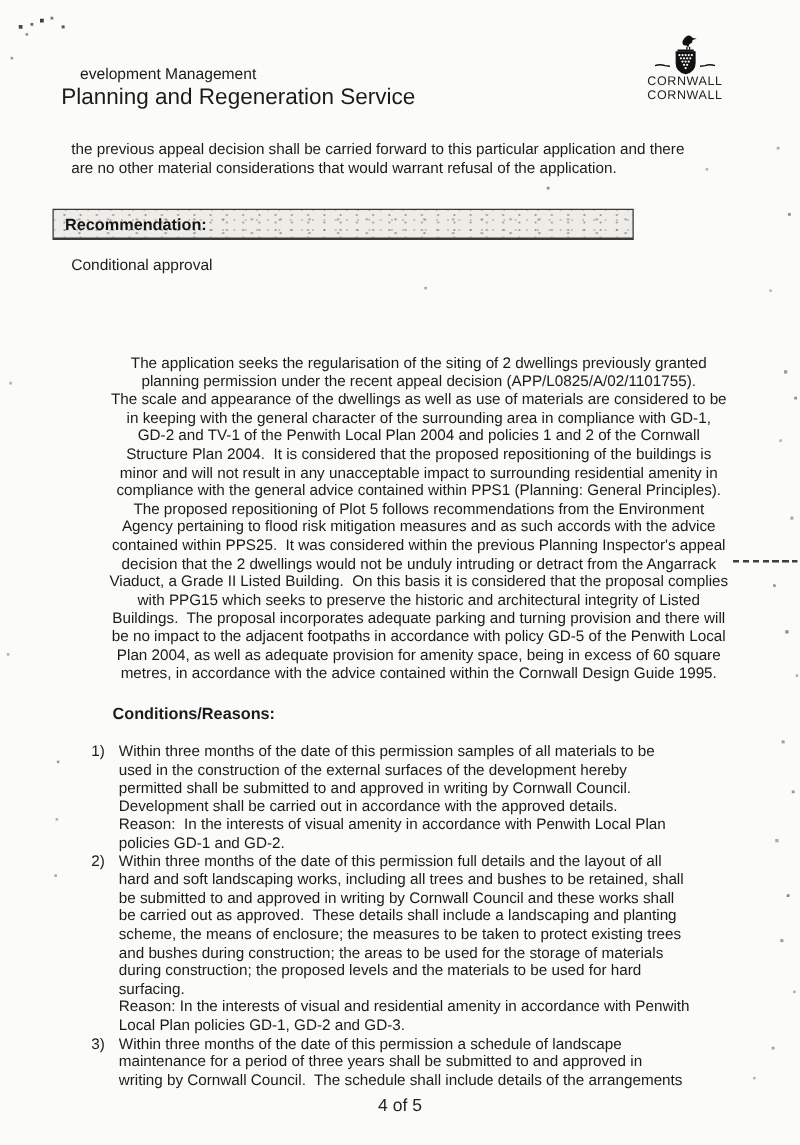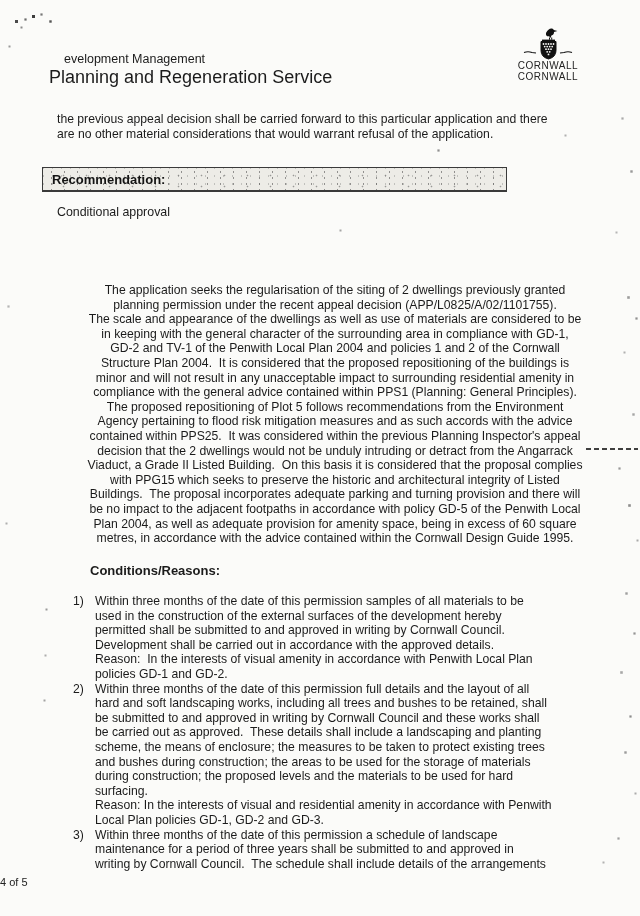--- a/index.html
+++ b/index.html
@@ -56,21 +56,21 @@
 
   .conditions-heading { position:absolute; left:57px; top:563px;
                         font-size:13px; font-weight:bold;margin-left:33px; }
 
   .conditions-list { position:absolute; left:57px; top:594px; width:540px; }
   .cond-item { position:relative; padding-left:38px; box-sizing:border-box; width:540px;
                font-size:12.2px; line-height:14.6px; }
   .cond-num { position:absolute; left:16px; top:0; }
 
   .footer { position:absolute; left:0; top:876px; width:640px;
-            text-align:left; font-size:11px; color:#222; }
+            text-align:center; font-size:14px; color:#222; }
 
   
   .speck { position:absolute; width:1px; height:1px; background:transparent; }
   .speck-topleft {
     left:0; top:0;
     box-shadow:
       16px 21px 0 1px #4a4a4a, 25px 19px 0 .6px #6a6a6a, 33px 16px 0 1px #3d3d3d,
       41px 14px 0 .6px #777,   50px 21px 0 .7px #555,    21px 27px 0 .5px #8a8a8a,
       9px 46px 0 .5px #9a9a9a;
   }

